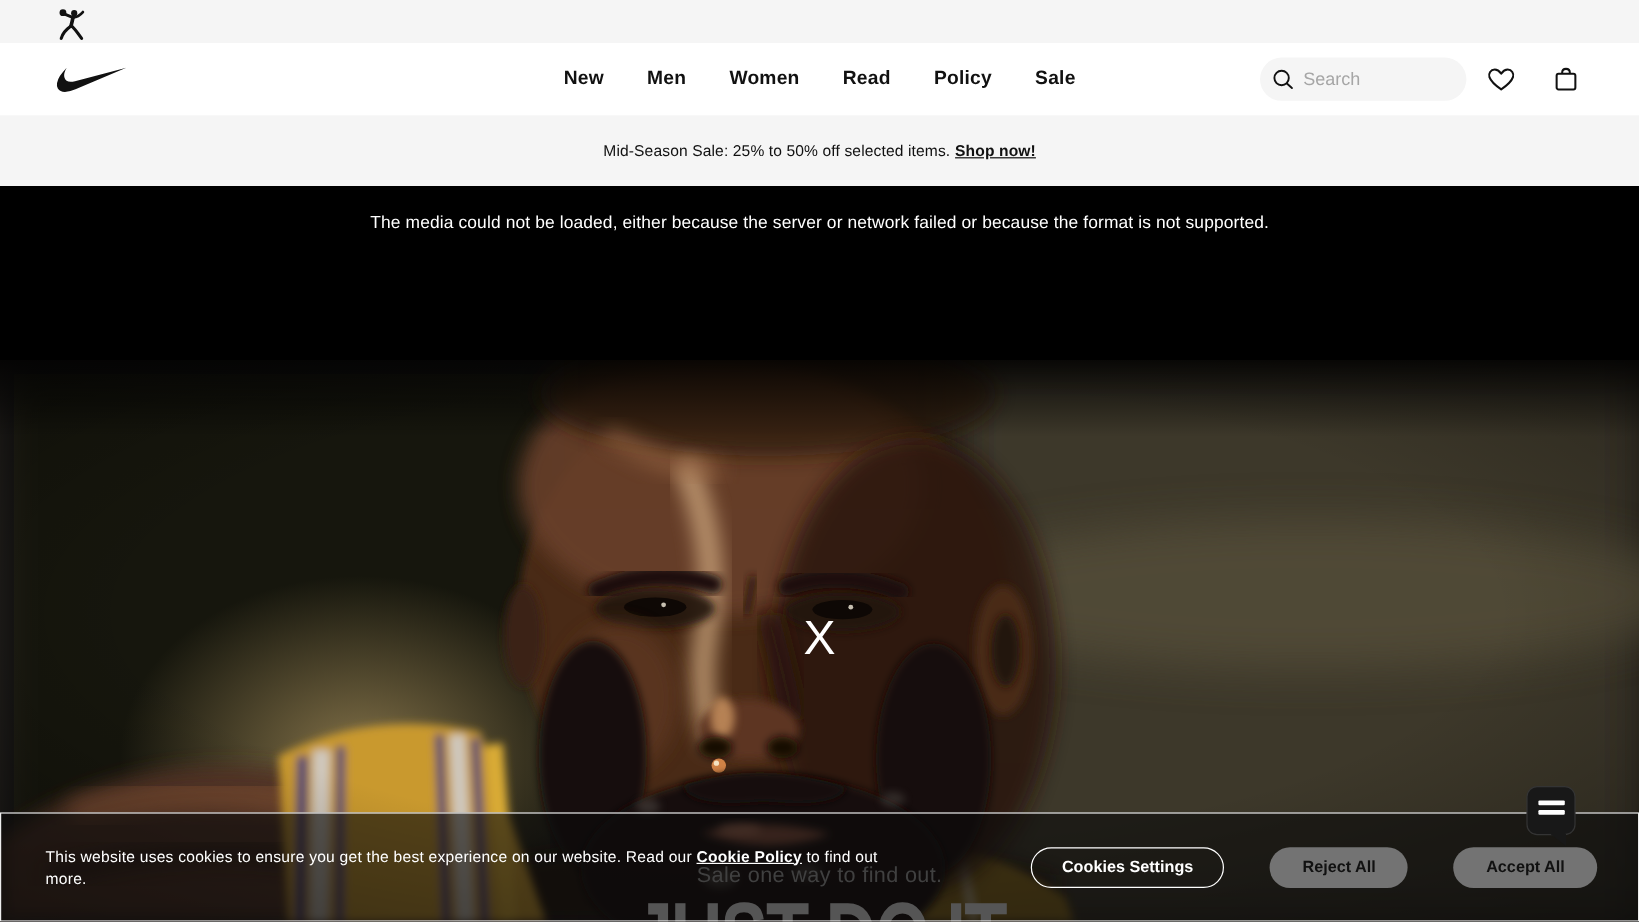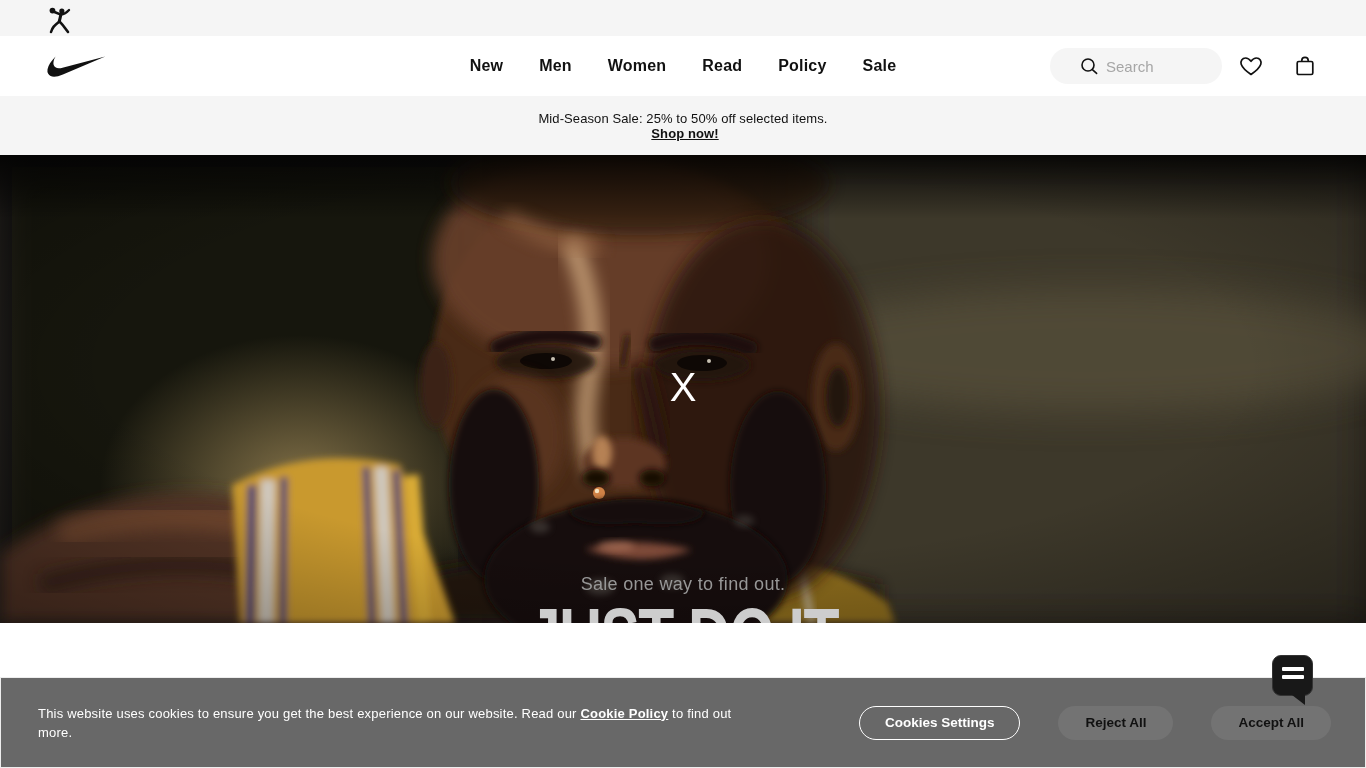--- a/index.html
+++ b/index.html
@@ -17,34 +17,34 @@
 
   
   .header { height:60px; background:#fff; display:flex; align-items:center;
             padding:0 48px 0 47px; position:relative; }
   .swoosh { width:59px; height:27px; }
   .main-nav { position:absolute; left:50%; transform:translateX(-50%);
               display:flex; gap:36px; }
   .nav-item { font-size:16px; font-weight:700; color:#111; cursor:pointer; letter-spacing:.2px; }
   .header-right { margin-left:auto; display:flex; align-items:center; }
   .search-pill { width:172px; height:36px; background:#f5f5f5; border-radius:18px;
-                 display:flex; align-items:center; padding:0 6px 0 8px;justify-content:flex-end; }
+                 display:flex; align-items:center; padding:0 6px 0 8px; }
   .search-pill svg { flex:0 0 auto; }
   .search-input { border:none; outline:none; background:transparent; width:110px;
                   font-size:15px; color:#111; margin-left:6px;
                   font-family:"Liberation Sans", sans-serif; }
   .search-input::placeholder { color:#a6a6a6; }
   .icon-btn { width:26px; height:26px; display:flex; align-items:center; justify-content:center;
               cursor:pointer; }
   .icon-heart { margin-left:16px; }
   .icon-bag { margin-left:28px; }
 
   
   .promo { height:59px; background:#f5f5f5; display:flex; align-items:center;
-           justify-content:center; font-size:13px; color:#111; letter-spacing:.1px;flex-direction:column; }
+           justify-content:center; font-size:13px; color:#111; letter-spacing:.1px; }
   .promo-cta { font-weight:700; text-decoration:underline; margin-left:4px; cursor:pointer; color:#111; }
 
   
   .video-strip { height:145px; background:#000; display:flex; justify-content:center;
                  align-items:flex-start; padding-top:23px; }
   .video-error { color:#fff; font-size:14.5px; letter-spacing:.1px; }
 
   
   .hero { position:relative; height:468px; background:#1e1a13; overflow:hidden; }
   .hero svg.poster { position:absolute; inset:0; width:100%; height:100%; display:block; }
@@ -132,20 +132,23 @@
         </svg>
       </div>
     </div>
   </div>
 
   <div class="promo">
     <span>Mid-Season Sale: 25% to 50% off selected items.</span>
     <span class="promo-cta">Shop now!</span>
   </div>
 
+  <div class="video-strip">
+    <span class="video-error">The media could not be loaded, either because the server or network failed or because the format is not supported.</span>
+  </div>
 
   <div class="hero">
     <svg class="poster" viewBox="0 0 1366 468" preserveAspectRatio="none">
       <defs>
         <filter id="bBig" x="-40%" y="-40%" width="180%" height="180%">
             <feGaussianBlur stdDeviation="18"></feGaussianBlur>
           </filter>
         <filter id="bMid" x="-40%" y="-40%" width="180%" height="180%">
             <feGaussianBlur stdDeviation="8"></feGaussianBlur>
           </filter>

